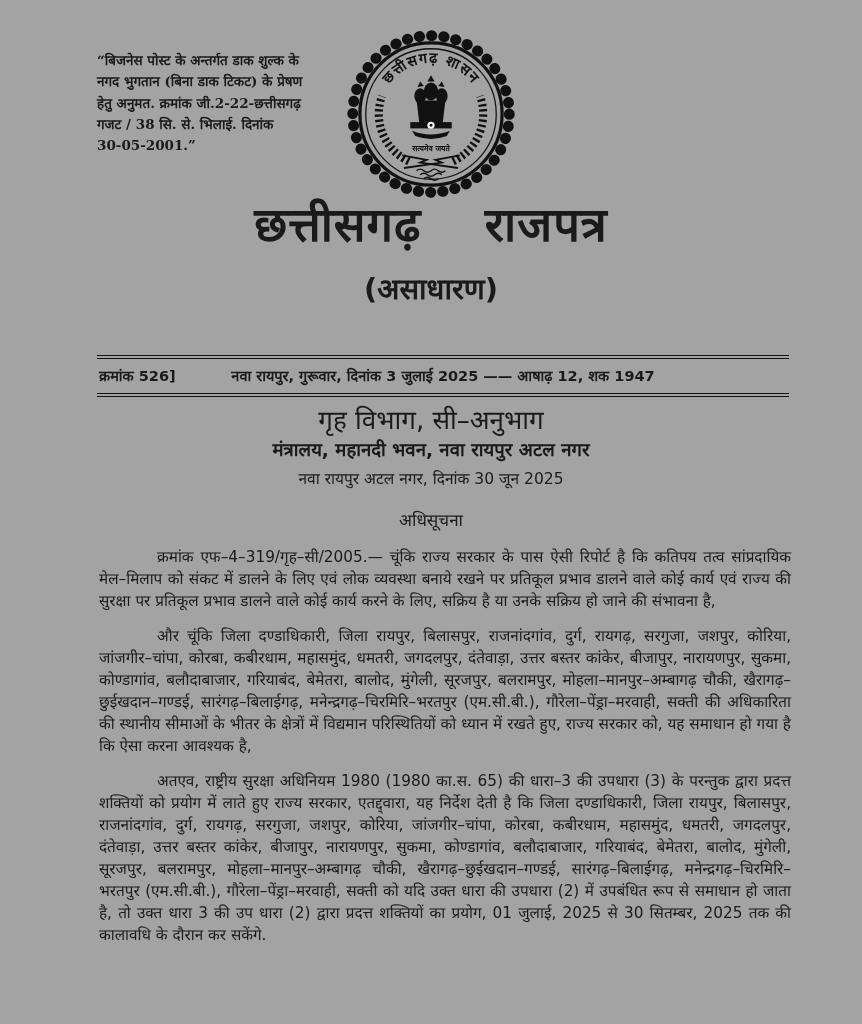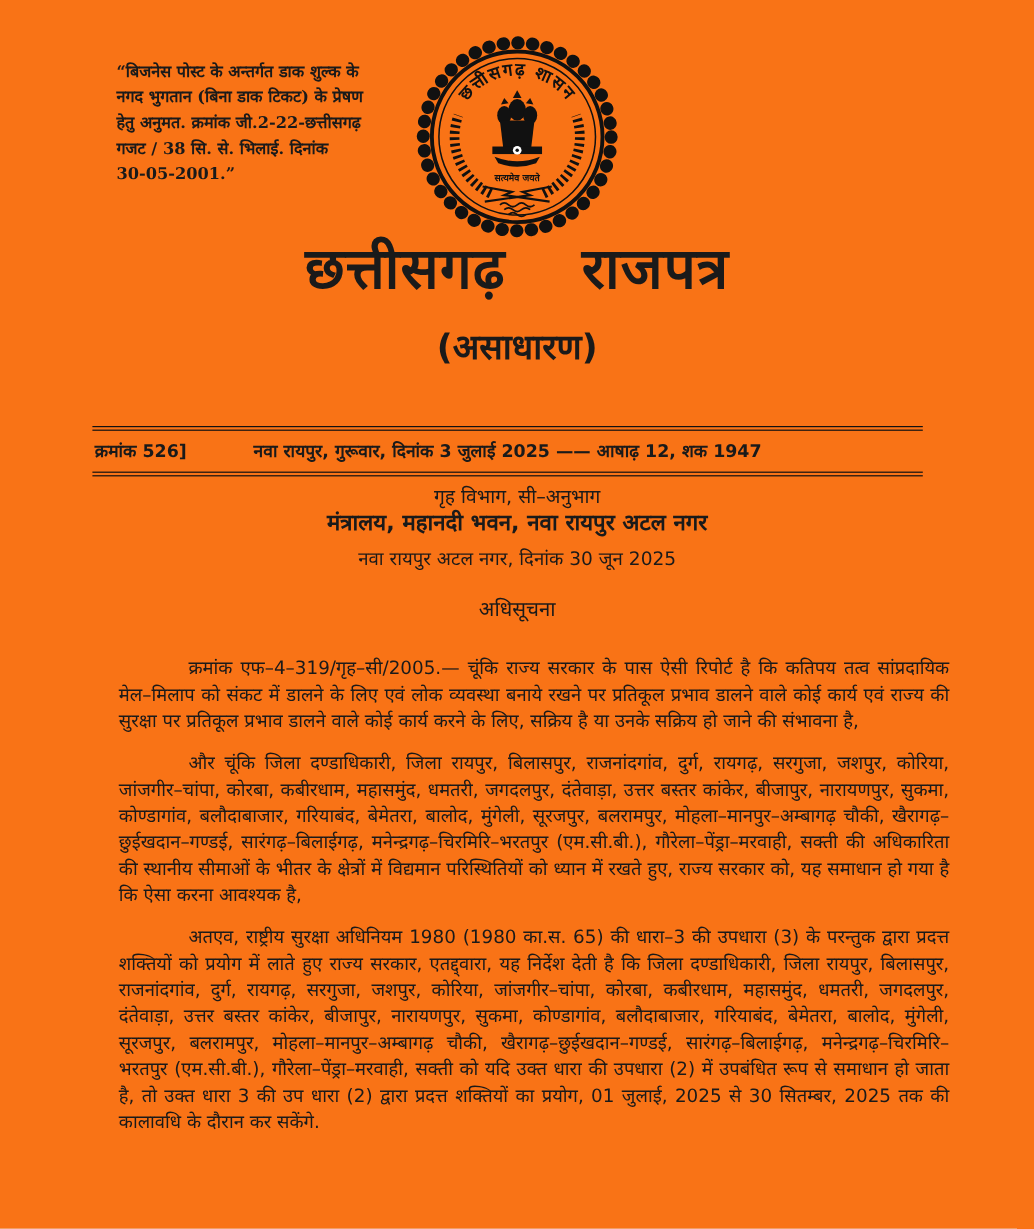--- a/index.html
+++ b/index.html
@@ -2,21 +2,21 @@
 <html lang="hi"><head>
 <meta charset="utf-8">
 <style>
   * { box-sizing: border-box; margin: 0; padding: 0; }
   html, body { background: #e8e8e8; }
   body { font-family: "DejaVu Sans", sans-serif; }
   .page {
     position: relative;
     width: 862px; height: 1024px;
     margin: 0 auto;
-    background: #f97316;
+    background: #a3a3a3;
     color: #1a1a1a;
     overflow: hidden;
   }
   
   .notice-left {
     position: absolute; left: 97px; top: 50px; width: 248px;
     font-family: "DejaVu Serif", "Liberation Serif", serif;
     font-weight: 700; font-size: 13.5px; line-height: 1.58;
     white-space: pre-line;
   }
@@ -34,33 +34,33 @@
   
   .masthead { position: absolute; top: 198px; left: 0; right: 0; text-align: center; }
   .gz-title {
     font-size: 47px; font-weight: 700; letter-spacing: 1px;
     word-spacing: 46px; line-height: 1.15;
   }
   .gz-subtitle { margin-top: 16px; font-size: 29px; font-weight: 700; }
   .gz-publine { margin-top: 3px; font-size: 21px; font-weight: 700; }
   
   .issue-bar {
-    position: absolute; top: 355px; left: 77px; width: 692px;
+    position: absolute; top: 355px; left: 97px; width: 692px;
     border-top: 4px double #111; border-bottom: 4px double #111;
     padding: 6px 0 8px;
   }
   .issue-inner { position: relative; text-align: center; }
   .issue-number {
     position: absolute; left: 2px; top: 0;
     font-weight: 700; font-size: 14.5px;
   }
   .issue-date { font-weight: 700; font-size: 14.5px; }
   
   .dept { position: absolute; top: 404px; left: 0; right: 0; text-align: center; }
-  .dept-line1 { font-size: 16px; line-height: 1.3; }
+  .dept-line1 { font-size: 26px; line-height: 1.3; }
   .dept-line2 { font-size: 18.5px; line-height: 1.35; font-weight: bold; }
   .place-date { margin-top: 4px; font-size: 15.5px; }
   .notif-heading { margin-top: 19px; font-size: 17px; }
   
   .doc-body {
     position: absolute; top: 546px; left: 99px; width: 692px;
     font-size: 15.3px; line-height: 22px; text-align: justify;
   }
   .doc-body p { text-indent: 58px; margin-bottom: 13px; }
 </style>

